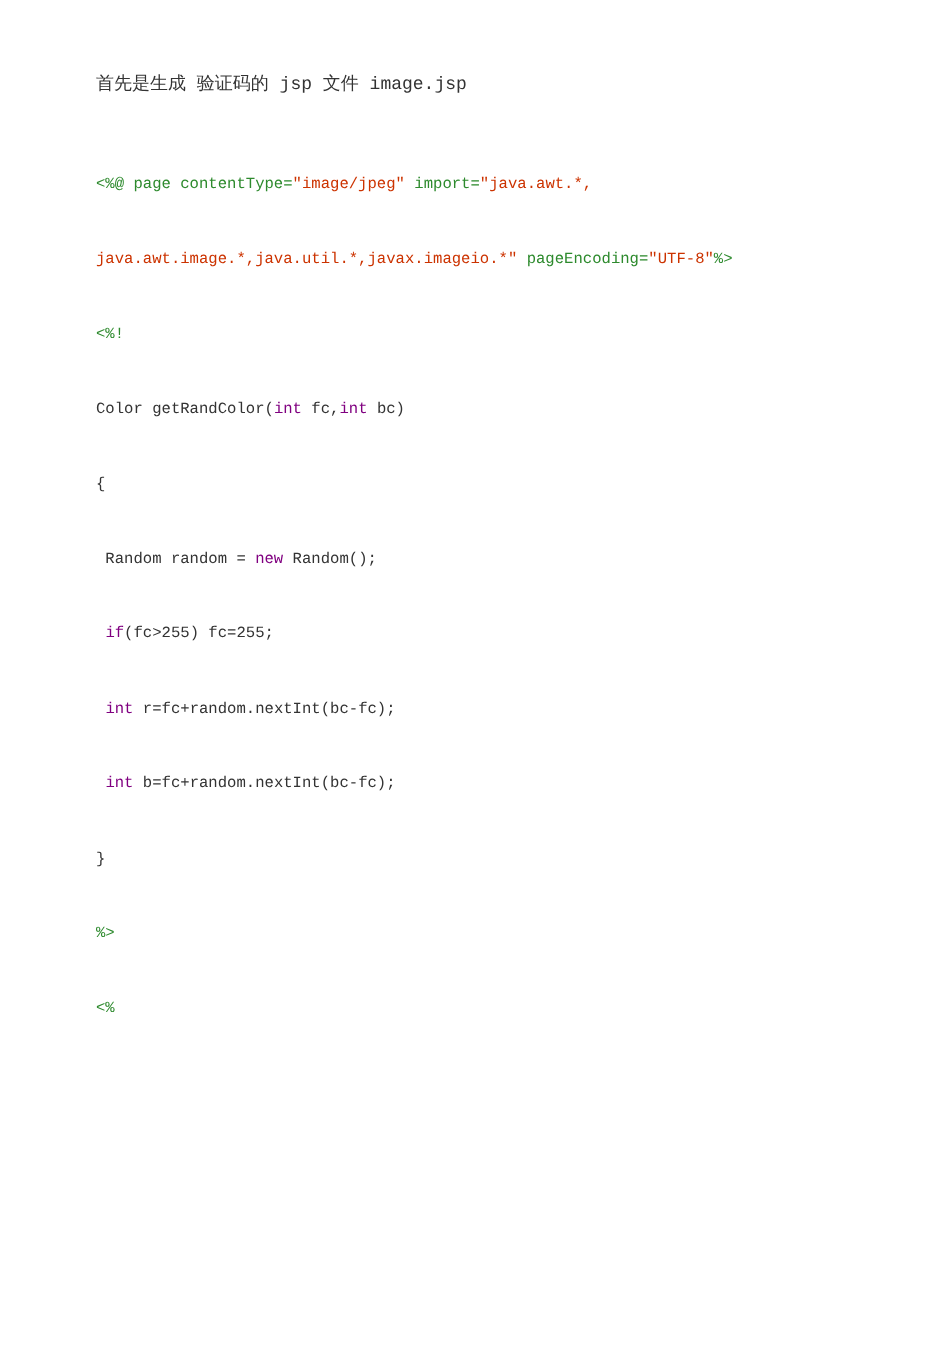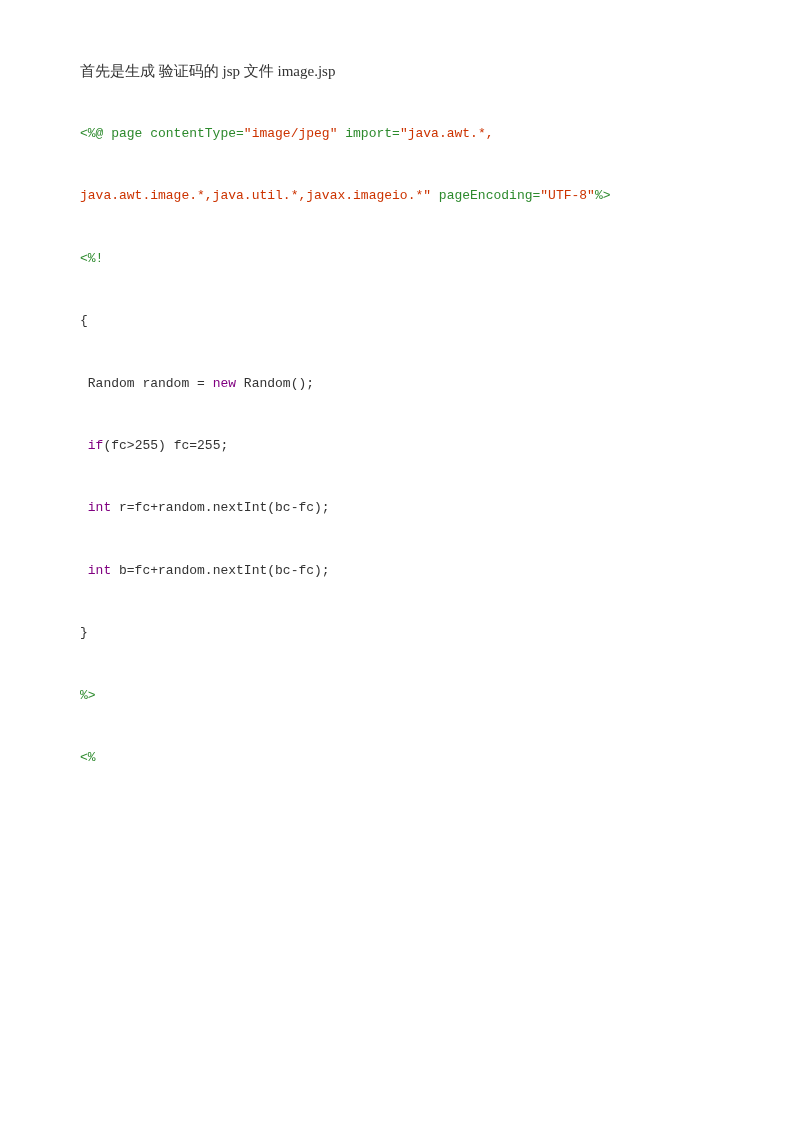--- a/index.html
+++ b/index.html
@@ -13,23 +13,24 @@
       font-family: 'Courier New', Courier, monospace;
       font-size: 13px;
       line-height: 1.5;
       color: #333;
       padding: 60px 80px;
       width: 793px;
       min-height: 1122px;
     }
 
     .page-title {
-      font-family: Liberation Serif, serif;
+      font-family: Liberation Mono, monospace;
       font-size: 15px;
       color: #333;
+      margin-bottom: 20px;
       font-weight: normal;
     }
 
     .code-block {
       font-family: 'Courier New', Courier, monospace;
       font-size: 13px;
       line-height: 1.6;
       white-space: pre;
     }
 
@@ -48,20 +49,21 @@
   </style>
 </head>
 <body>
 
 <h1 class="page-title">首先是生成 验证码的 jsp 文件   image.jsp</h1>
 
 <div class="code-block">
   <span class="line c-directive">&lt;%@ page contentType=<span class="c-string">"image/jpeg"</span> import=<span class="c-string">"java.awt.*,</span></span>
   <span class="line c-directive"><span class="c-string">java.awt.image.*,java.util.*,javax.imageio.*"</span> pageEncoding=<span class="c-string">"UTF-8"</span>%&gt;</span>
   <span class="line c-tag">&lt;%!</span>
+  <span class="line c-normal">Color getRandColor(<span class="c-keyword">int</span> fc,<span class="c-keyword">int</span> bc)</span>
   <span class="line c-normal">{</span>
   <span class="line c-normal"> Random random = <span class="c-keyword">new</span> Random();</span>
   <span class="line c-normal"> <span class="c-keyword">if</span>(fc&gt;255) fc=255;</span>
   <span class="line c-normal"> <span class="c-keyword">int</span> r=fc+random.nextInt(bc-fc);</span>
   <span class="line c-normal"> <span class="c-keyword">int</span> b=fc+random.nextInt(bc-fc);</span>
   <span class="line c-normal">}</span>
   <span class="line c-tag">%&gt;</span>
   <span class="line c-tag">&lt;%</span>
   
   

